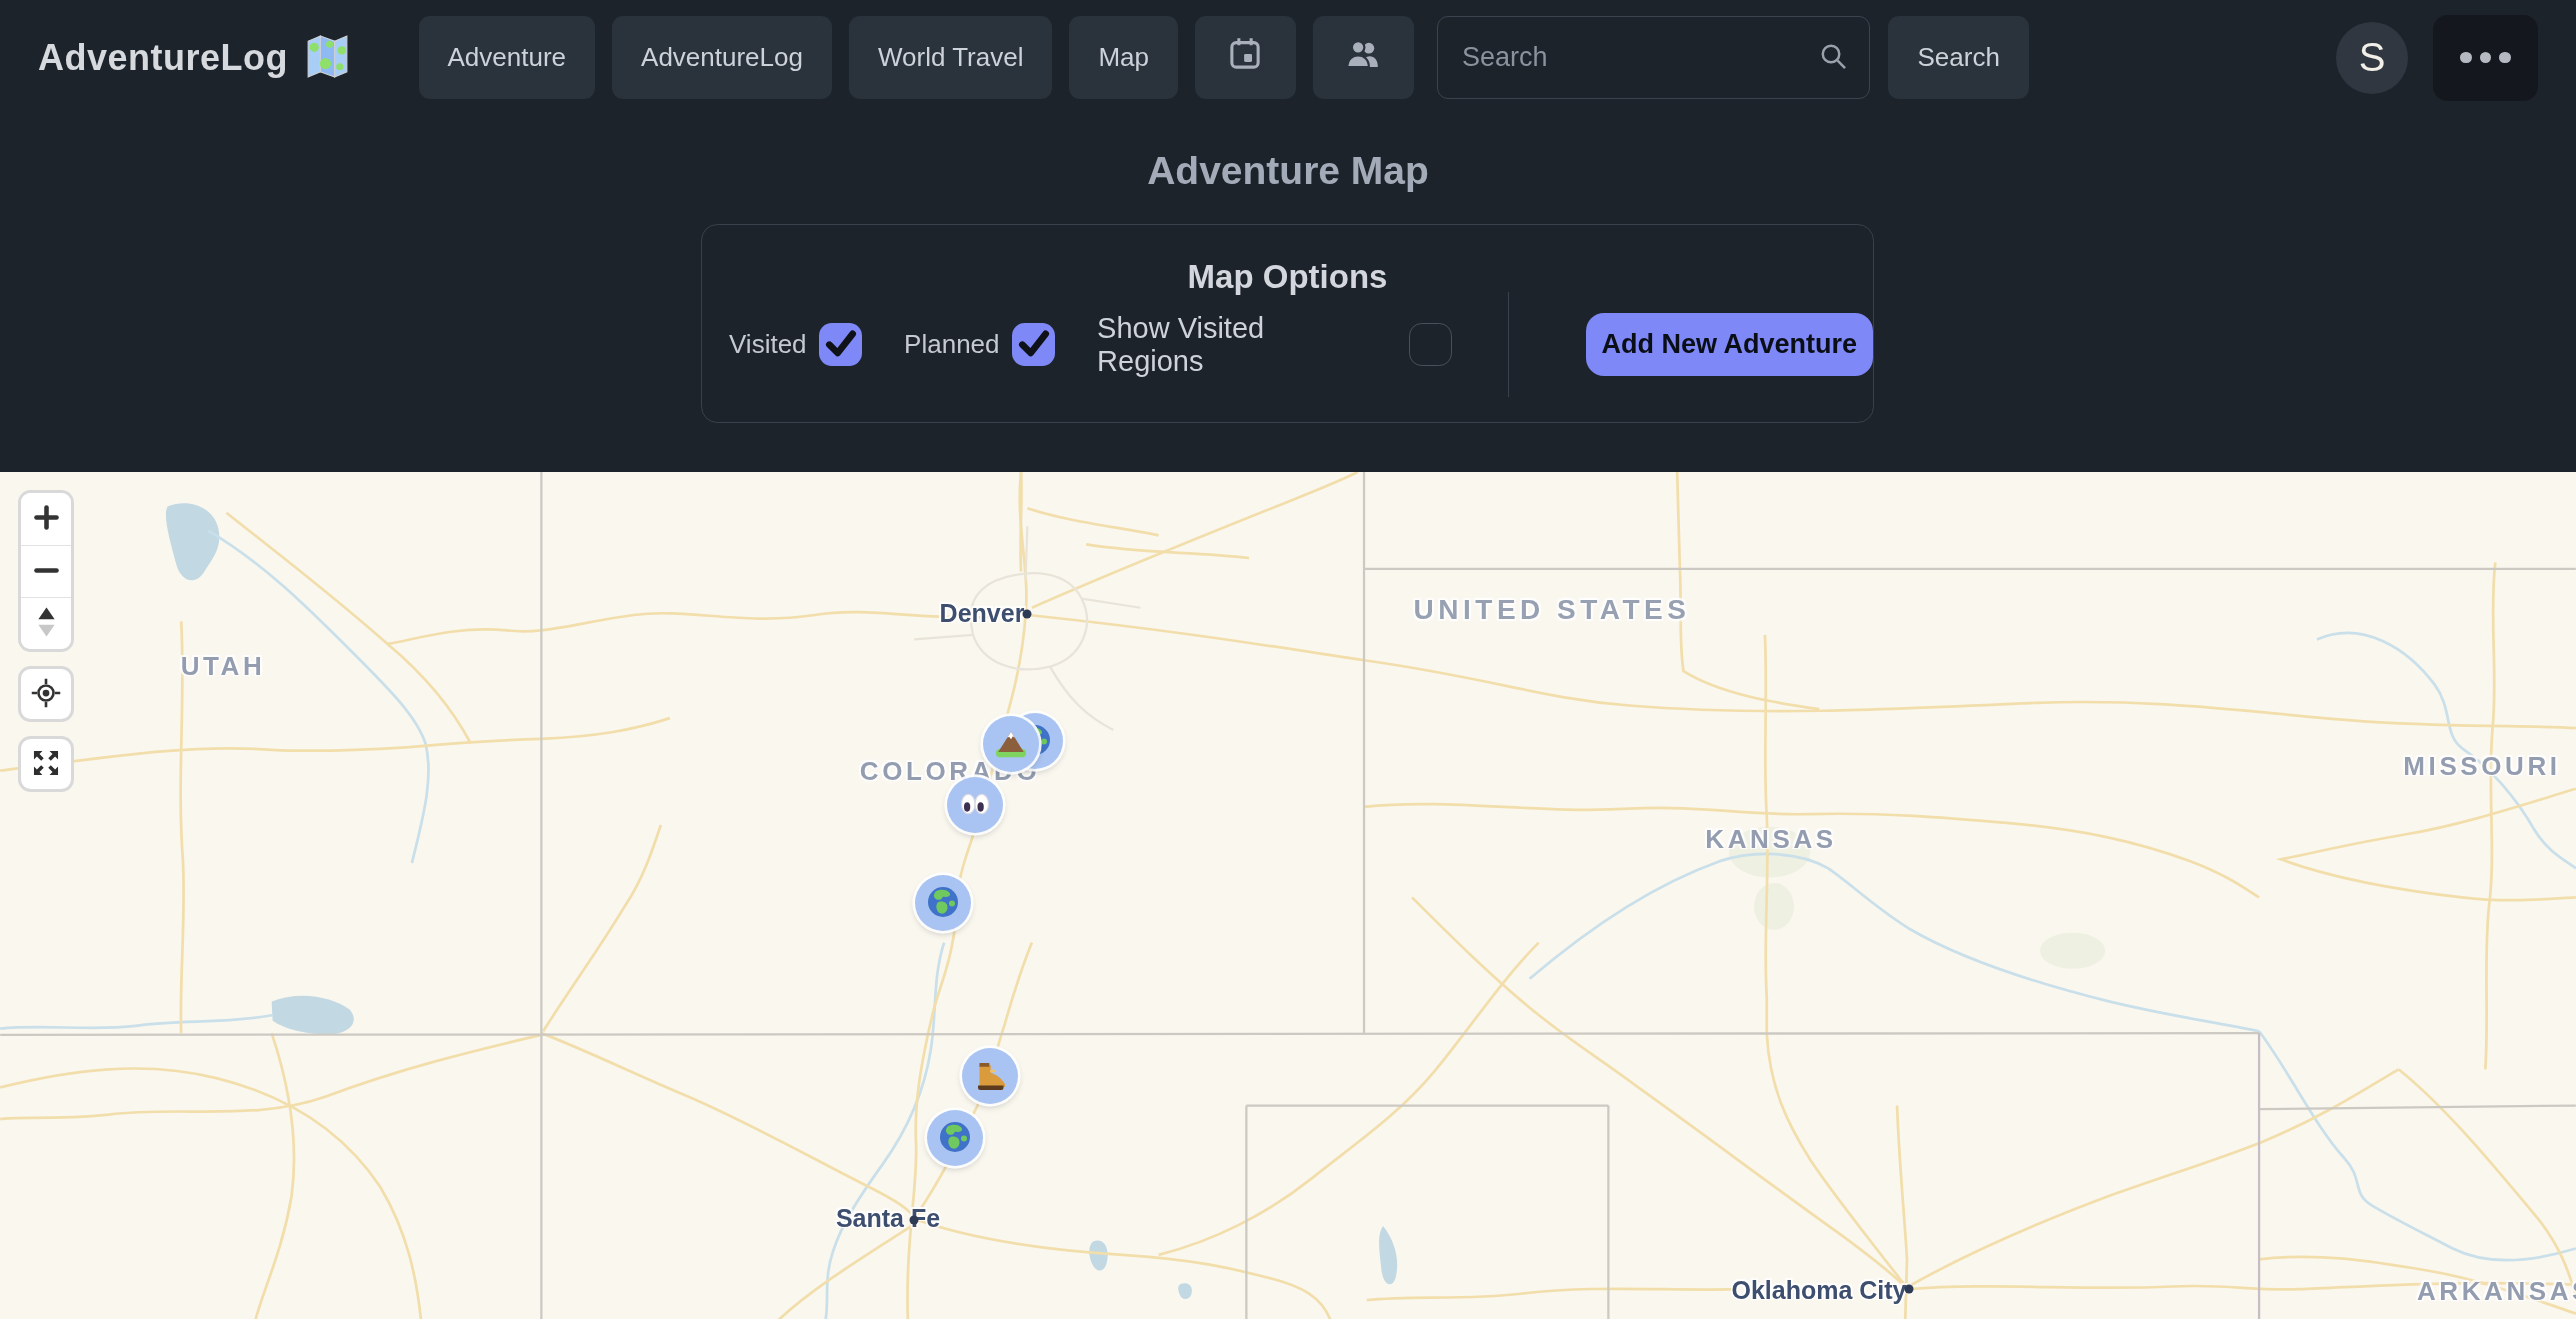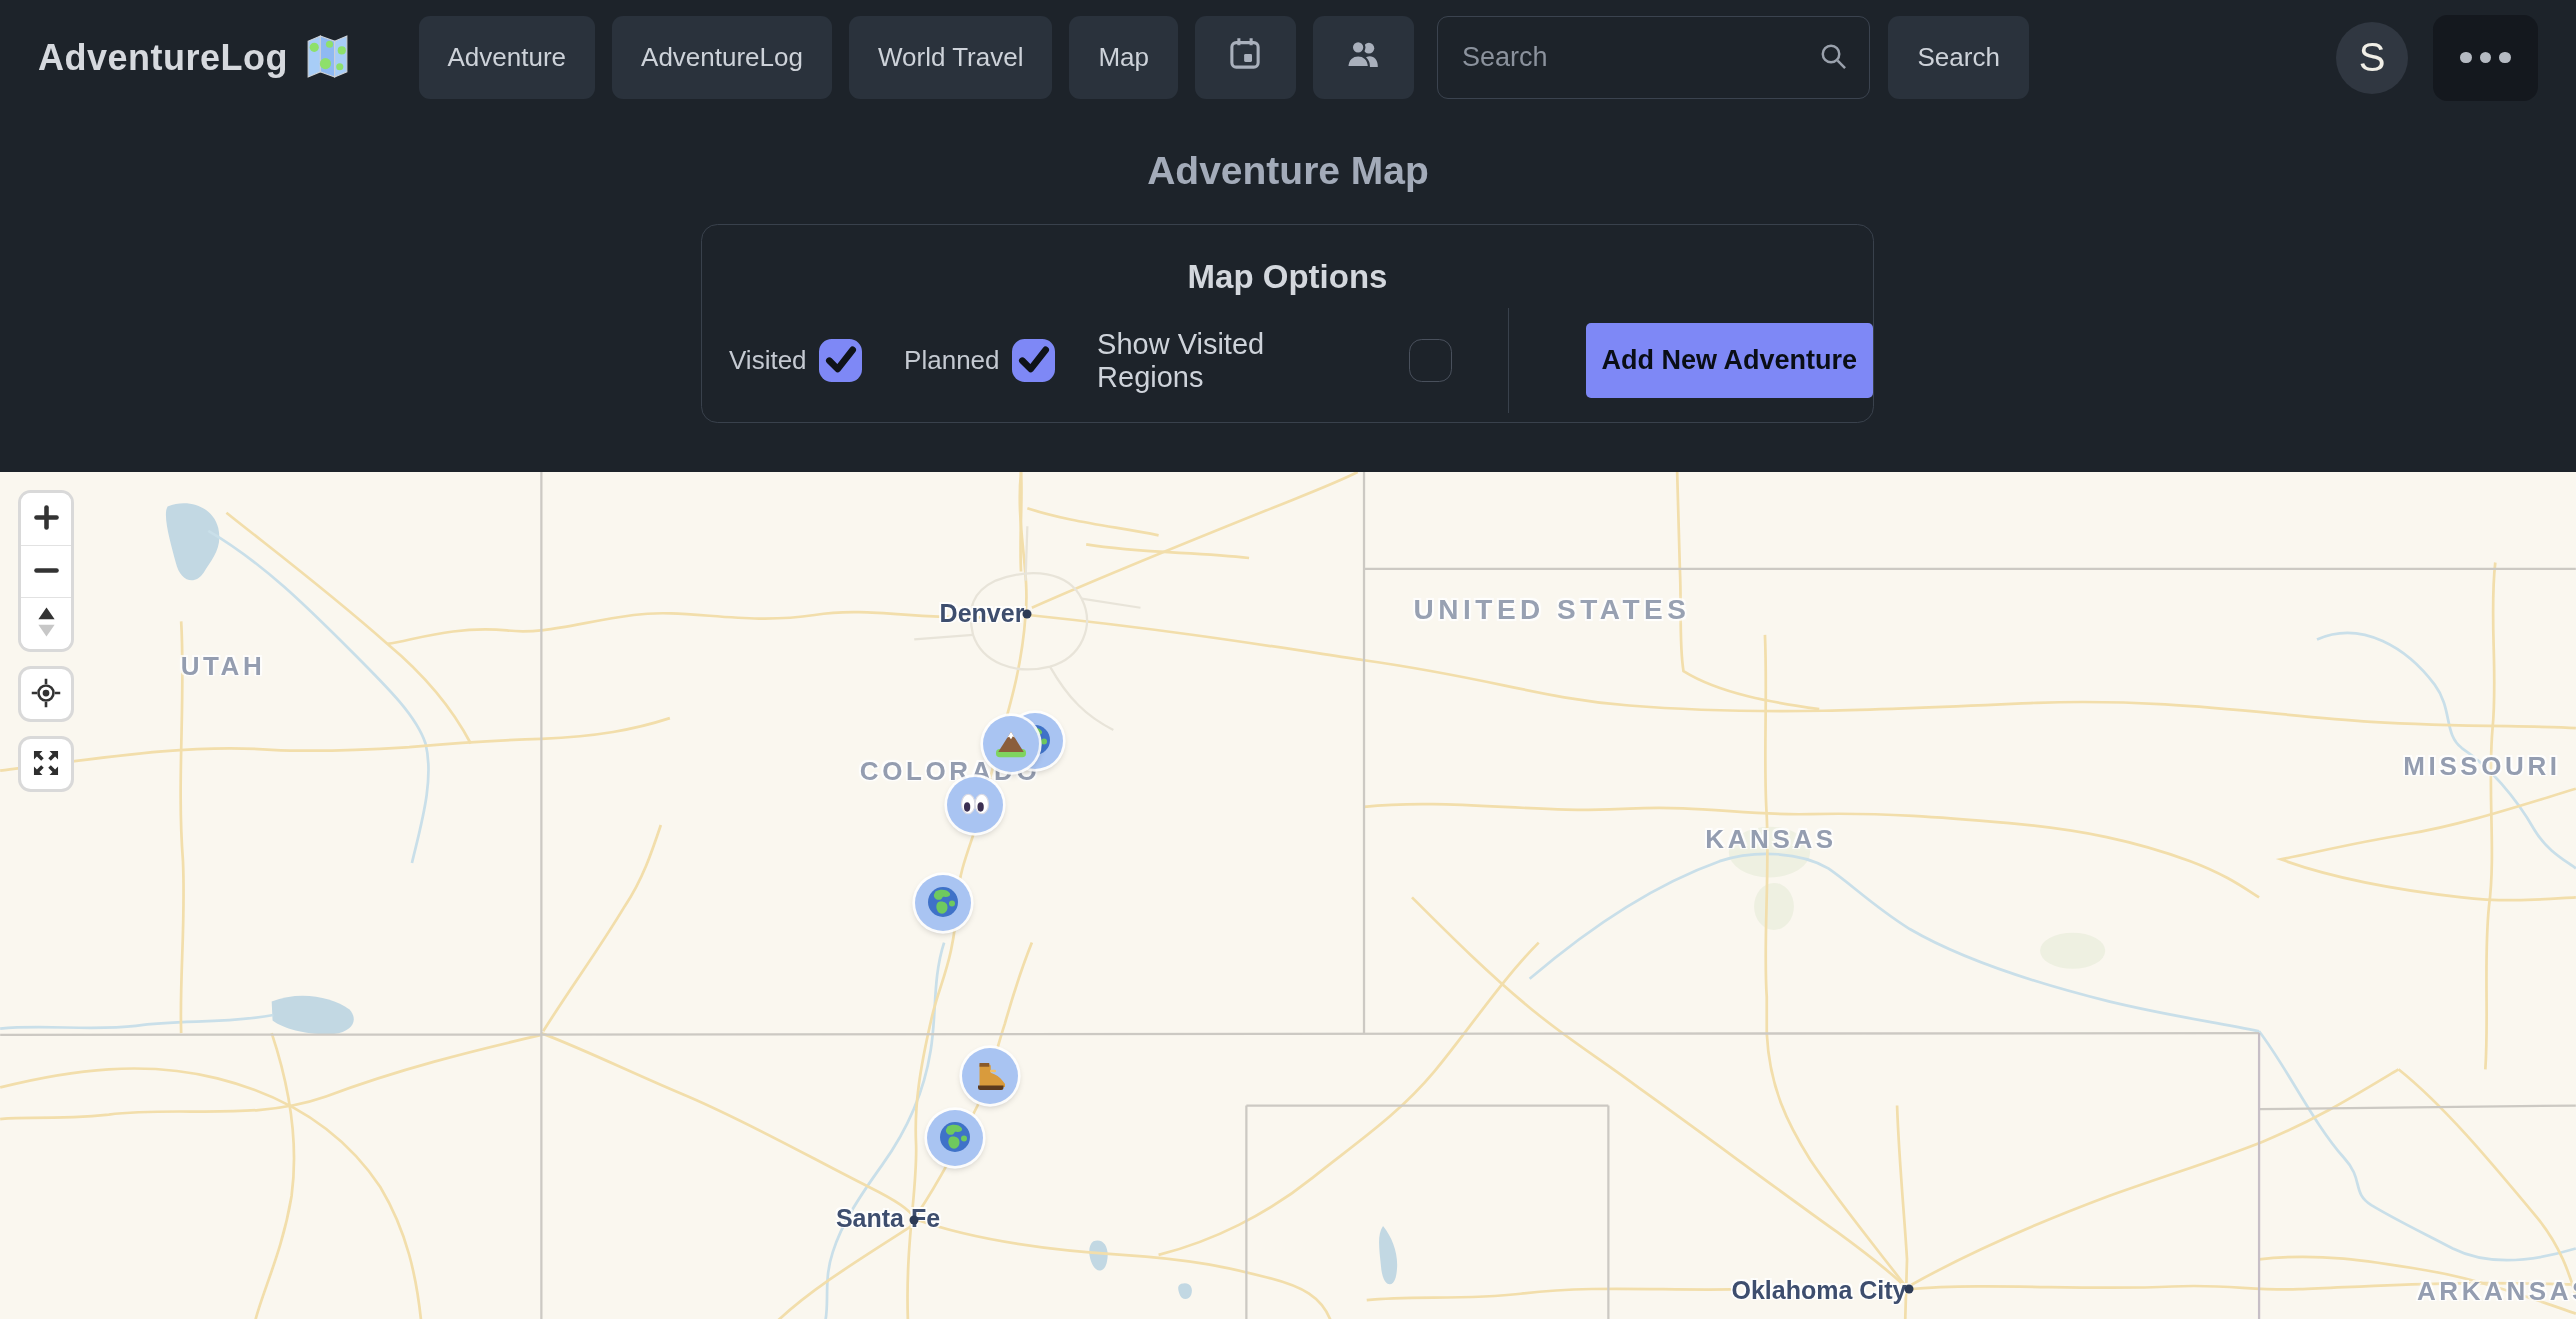--- a/index.html
+++ b/index.html
@@ -24,30 +24,30 @@
           justify-content:center;font-size:40px;cursor:pointer;}
   .dots-btn{width:105px;height:86px;margin-left:25px;background:#14181e;border:none;border-radius:14.5px;
             display:flex;align-items:center;justify-content:center;gap:8.1px;cursor:pointer;}
   .dots-btn i{width:11.8px;height:11.8px;border-radius:50%;background:#b5bac2;display:block;}
 
   
   .hero{height:357px;background:#1d232a;position:relative;}
   .hero-title{position:absolute;left:0;right:0;top:34px;text-align:center;font-size:39px;font-weight:bold;color:#a3abb9;margin:0;}
   .options-card{position:absolute;left:701px;top:109px;width:1173px;height:199px;border:0.9px solid #39414c;border-radius:16.3px;box-sizing:border-box;}
   .card-title{text-align:center;margin-top:33px;font-size:33px;font-weight:600;color:#d3d7dd;}
-  .options-row{position:absolute;left:27px;top:92px;height:87px;display:flex;align-items:center;}
+  .options-row{position:absolute;left:27px;top:76px;height:87px;display:flex;align-items:center;}
   .opt-label{font-size:26px;color:#c5cad2;margin-right:12.7px;}
   .opt-label.big{font-size:29px;color:#ced3da;}
   .checkbox{width:43px;height:43px;border-radius:12.7px;display:flex;align-items:center;justify-content:center;cursor:pointer;box-sizing:border-box;}
   .checkbox.checked{background:#7e88f6;}
   .checkbox.unchecked{border:1.8px solid #49505c;background:transparent;}
   .gap{width:42px;}
   .gap-sm{width:18px;}
   .v-divider{width:0.9px;height:105px;background:#39414c;margin-left:56px;}
-  .add-btn{margin-left:77px;width:288px;height:75px;background:#7e88f6;border:none;border-radius:5px;
+  .add-btn{margin-left:77px;width:288px;height:63px;background:#7e88f6;border:none;border-radius:18px;
            color:#0a0e16;font-size:27px;font-weight:600;font-family:inherit;cursor:pointer;}
 
   
   .map{position:relative;height:848px;background:#faf7ef;overflow:hidden;}
   .map-svg{position:absolute;left:0;top:0;}
   .map-label{position:absolute;transform:translate(-50%,-50%);font-weight:bold;color:#949db0;letter-spacing:3.6px;font-size:26px;white-space:nowrap;
      text-shadow:-1.8px -1.8px 0 rgba(255,255,255,.75),1.8px -1.8px 0 rgba(255,255,255,.75),-1.8px 1.8px 0 rgba(255,255,255,.75),1.8px 1.8px 0 rgba(255,255,255,.75),0 0 6.3px rgba(255,255,255,.9);margin-top:8px;}
   .map-label.country{font-size:28px;letter-spacing:4.5px;color:#98a1b2;}
   .city-label{position:absolute;transform:translate(-50%,-50%);font-weight:bold;color:#3e4e6e;font-size:25px;letter-spacing:0;white-space:nowrap;
      text-shadow:-1.8px -1.8px 0 rgba(255,255,255,.8),1.8px -1.8px 0 rgba(255,255,255,.8),-1.8px 1.8px 0 rgba(255,255,255,.8),1.8px 1.8px 0 rgba(255,255,255,.8);}

